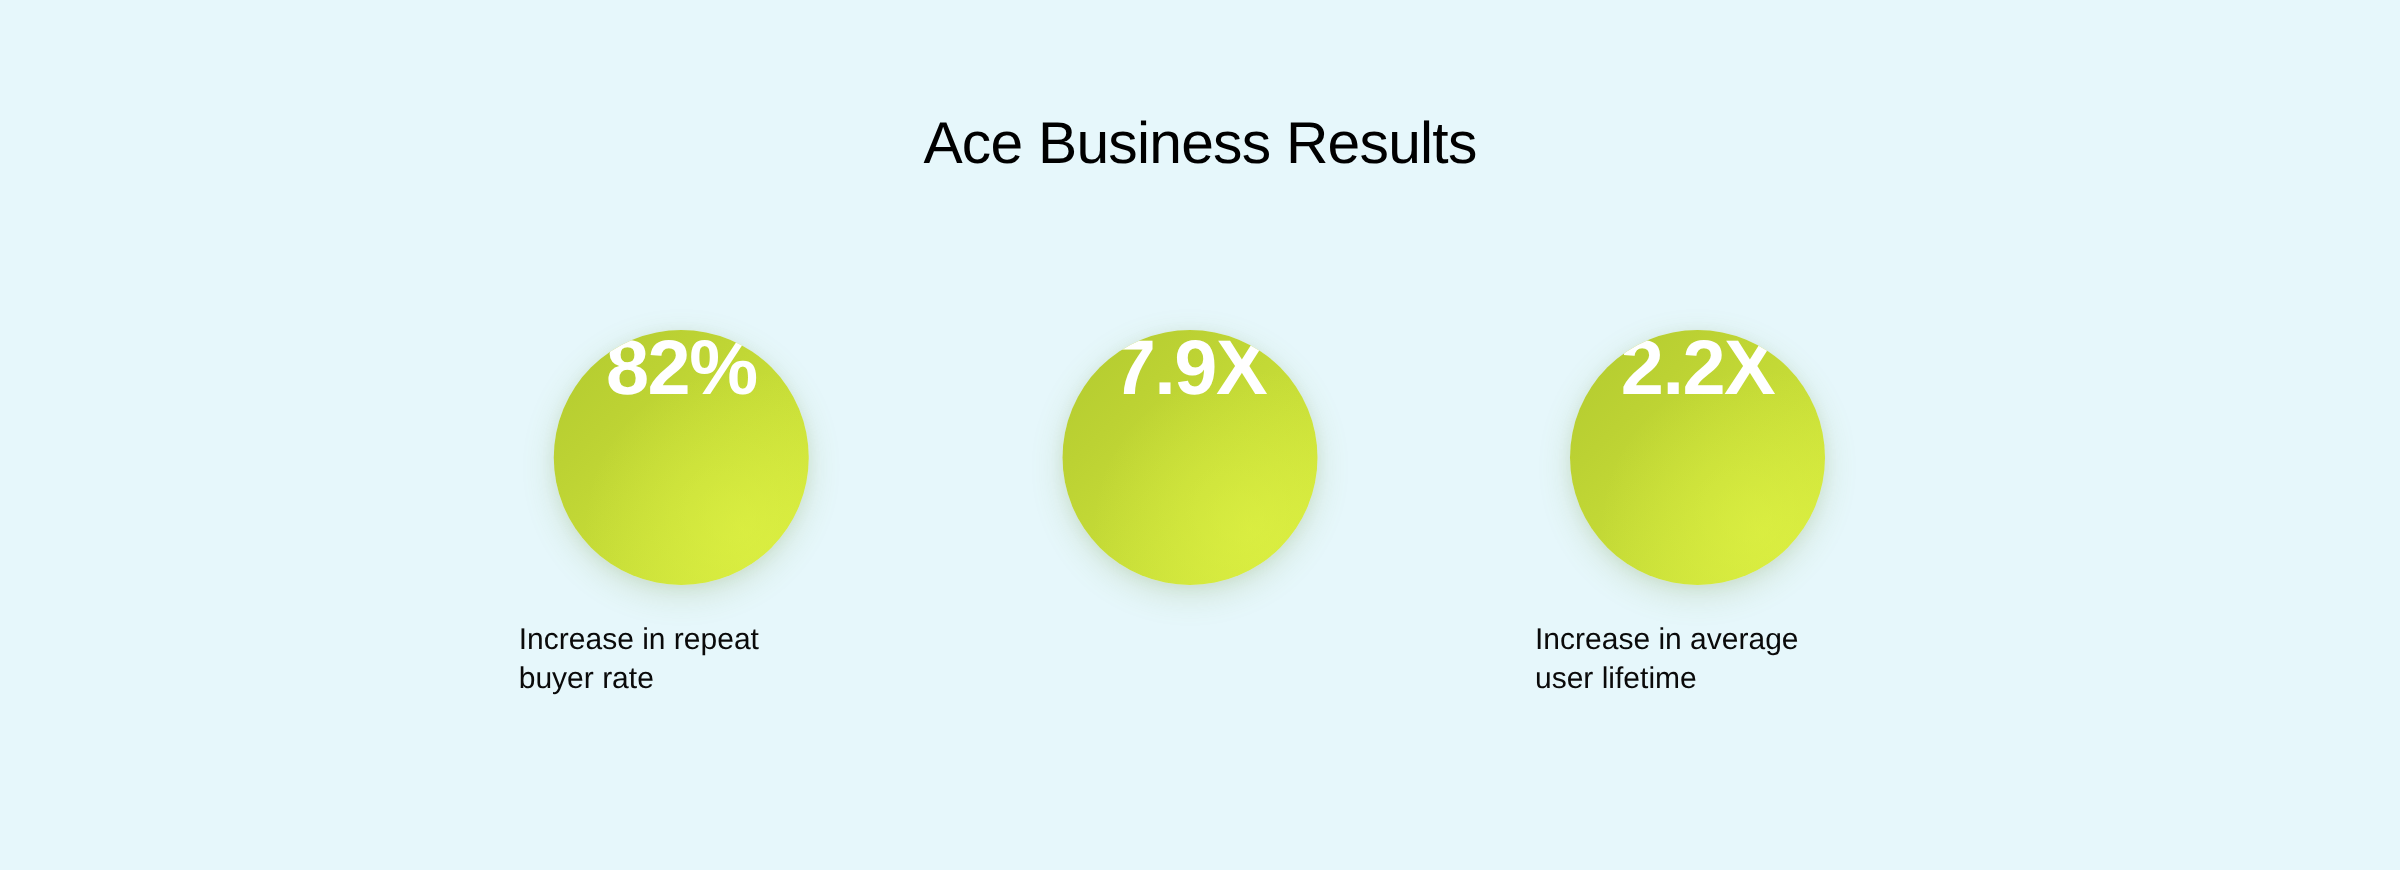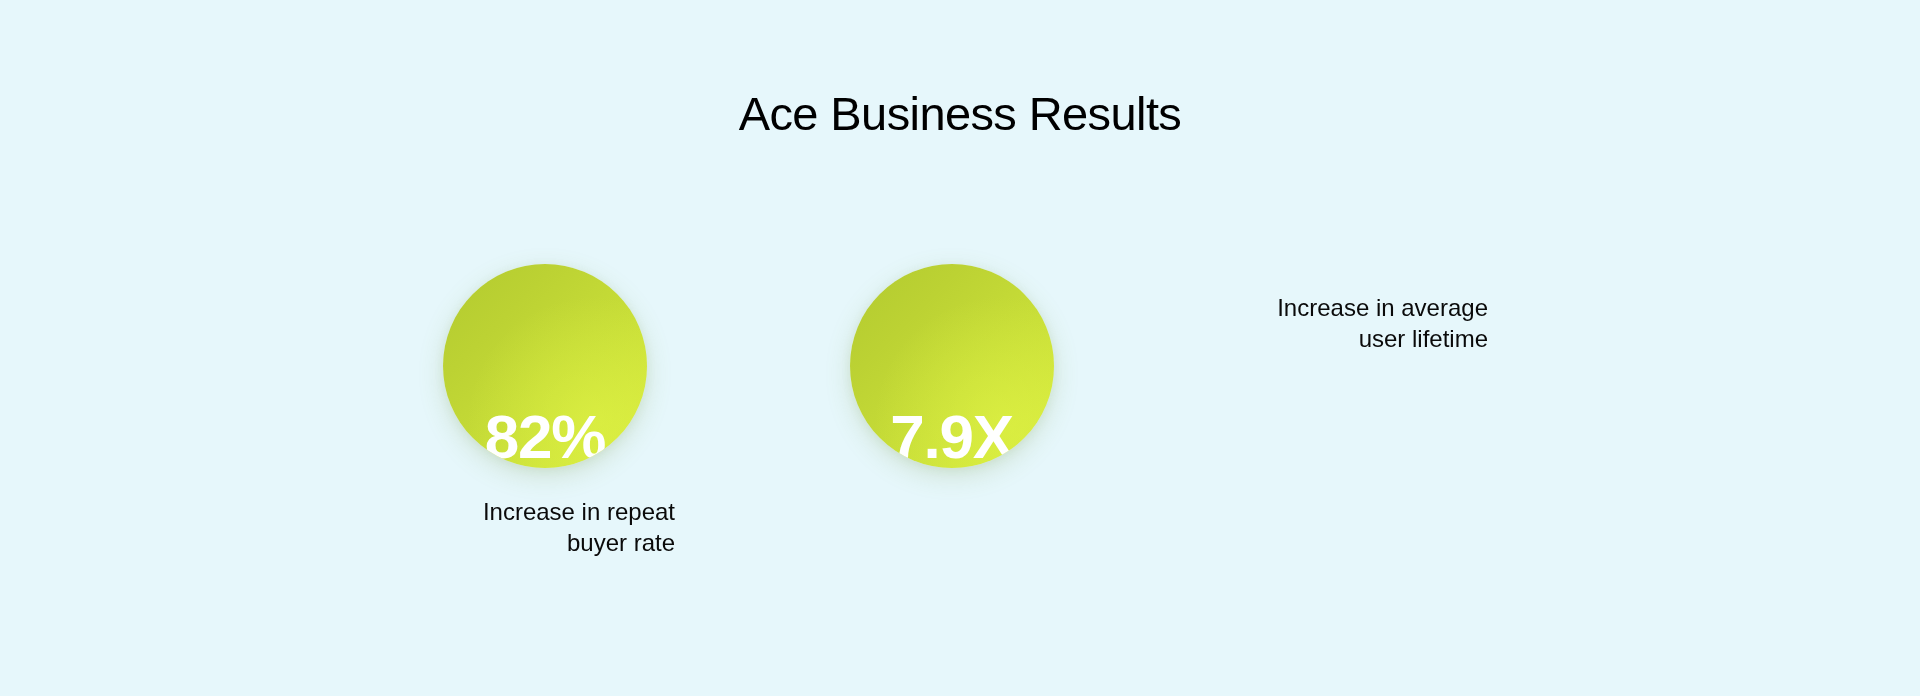--- a/index.html
+++ b/index.html
@@ -61,21 +61,21 @@
 
   .stat-circle {
     position: relative;
     width: 204px;
     height: 204px;
     border-radius: 50%;
     background: linear-gradient(135deg, #b2ca2f 0%, #bcd233 28%, #c8de38 60%, #d8ec3e 100%);
     box-shadow: 0 8px 26px rgba(120, 150, 60, 0.20),
                 0 2px 10px rgba(120, 150, 60, 0.10);
     display: flex;
-    align-items: flex-end;
+    align-items: flex-start;
     justify-content: center;
     overflow: hidden;
   }
 
   
   .stat-circle::after {
     content: "";
     position: absolute;
     inset: 0;
     border-radius: 50%;
@@ -90,21 +90,21 @@
     font-family: "Liberation Sans", sans-serif;
     font-size: 62px;
     font-weight: bold;
     letter-spacing: -1.2px;
     line-height: 1;
     white-space: nowrap;
   }
 
   .stat-caption {
     margin-top: 28px;
-    text-align: right;
+    text-align: left;
     color: #0a0a0a;
     font-family: "Liberation Sans", sans-serif;
     font-size: 24px;
     font-weight: normal;
     line-height: 31px;
     letter-spacing: 0px;
     width: 260px;
   }
 
   .caption-line {
@@ -130,20 +130,23 @@
       </div>
     </div>
 
     <div class="stat-item">
       <div class="stat-circle">
         <span class="stat-value">7.9X</span>
       </div>
     </div>
 
     <div class="stat-item">
+      <div class="stat-circle">
+        <span class="stat-value">2.2X</span>
+      </div>
       <div class="stat-caption">
         <span class="caption-line">Increase in average</span>
         <span class="caption-line">user lifetime</span>
       </div>
     </div>
 
   </div>
 </section>
 
 </body></html>

